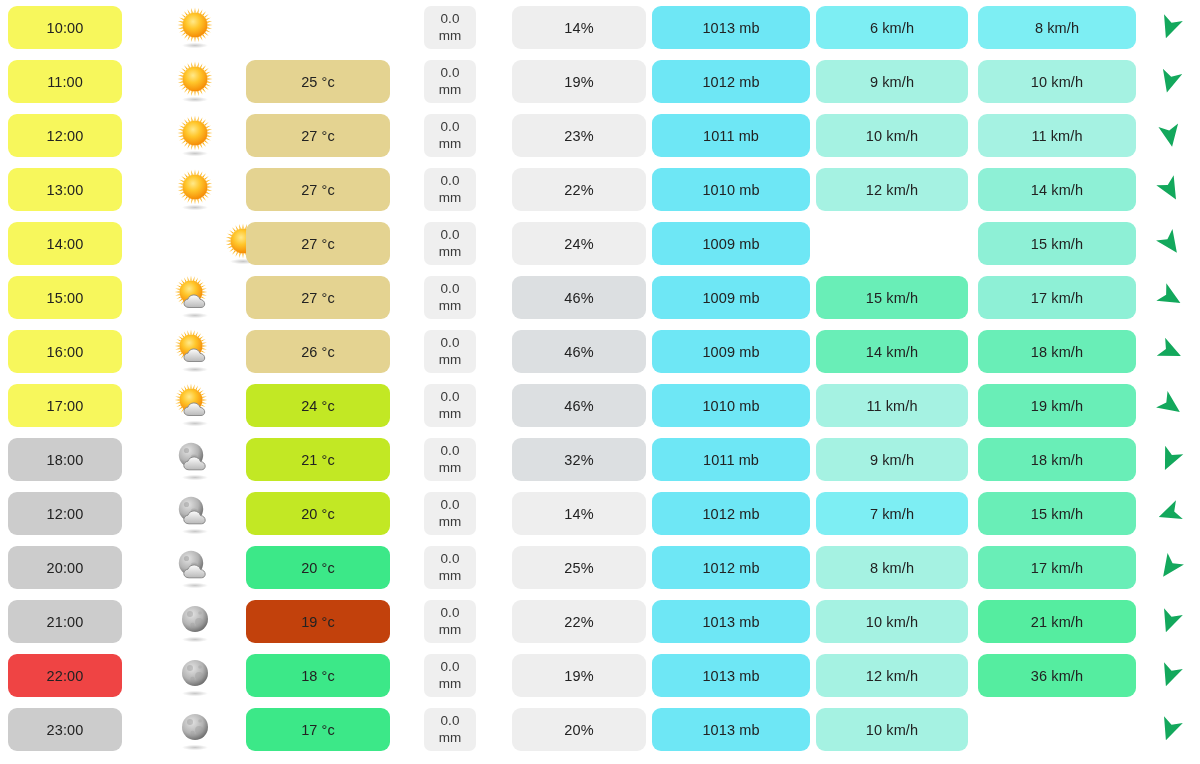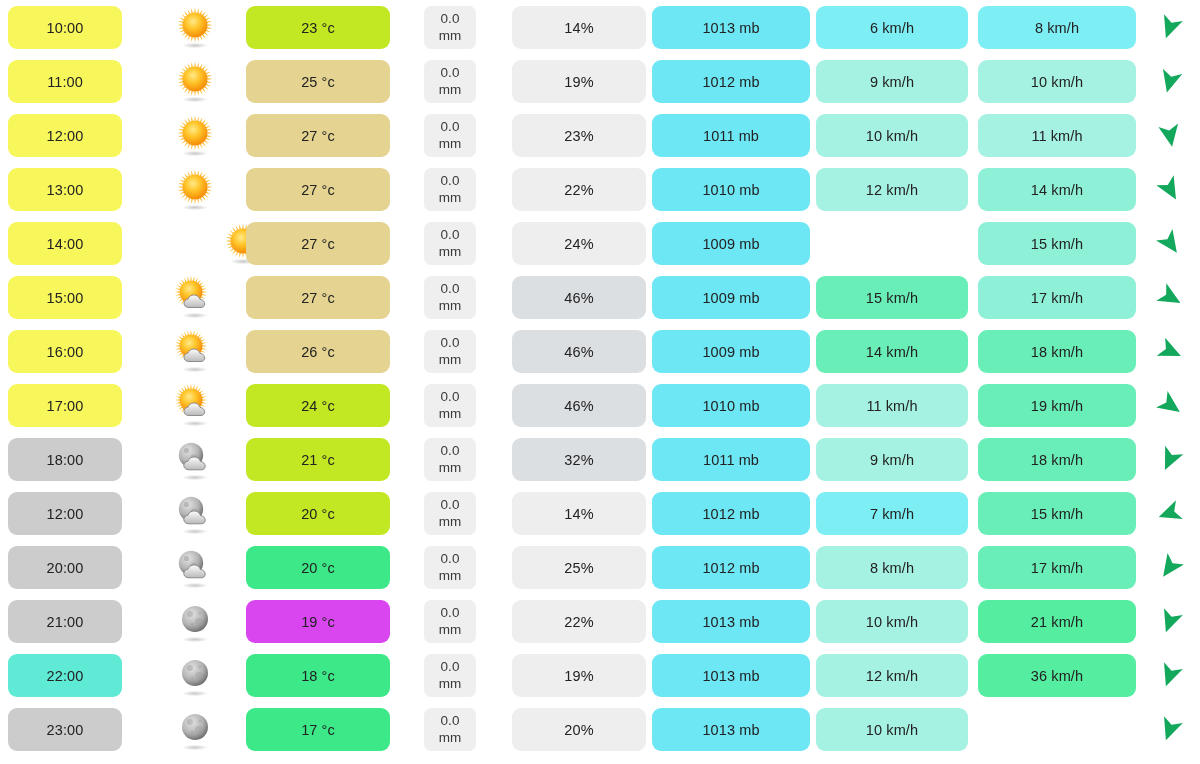--- a/index.html
+++ b/index.html
@@ -115,23 +115,20 @@
           <polygon fill="#fcb215" points="28.107380631962847,8.678922657818113 29.8941163442355,3.938761536818088 29.447230764963447,8.984734707336273"></polygon>
           <polygon fill="#fcb215" points="30.79624183722225,9.456774097381661 33.592965434557264,5.2330448117076624 32.03444954715118,10.053063503295231"></polygon>
           <polygon fill="#fcb215" points="33.244599449401555,10.813451084016203 36.911071532527835,7.317949056809477 34.319075831377866,11.670317405624953"></polygon>
           <polygon fill="#fcb215" points="35.32968259437504,12.68092416862213 39.68205094319052,10.08892846747216 36.18654891598379,13.755400550598441"></polygon>
           <polygon fill="#fcb215" points="36.946936496704765,14.965550452848811 41.76695518829233,13.407034565442729 37.54322590261833,16.203758162777746"></polygon>
           <polygon fill="#fcb215" points="38.01526529266373,17.55276923503655 43.06123846318191,17.105883655764494 38.32107734218189,18.892619368037145"></polygon>
           <circle cx="26" cy="21" r="12.5" fill="url(#sg0)"></circle>
         </svg>
     </div>
 
-    <div class="pill c-temp" style="background:#c2e824">
-      <span>23 °c</span>
-    </div>
 
     <div class="pill c-precip" style="background:#efefef">
       <span>0.0</span>
       <span>mm</span>
     </div>
 
     <div class="pill c-hum" style="background:#eeeeee">
       <span>14%</span>
     </div>
 
@@ -1023,21 +1020,21 @@
   </defs>
           <ellipse cx="26" cy="41.5" rx="13" ry="2.7" fill="url(#shg11)"></ellipse>
           <circle cx="26" cy="21" r="13" fill="url(#mg11)"></circle>
           <circle cx="21" cy="16" r="3" fill="#9d9d9d" opacity=".5"></circle>
           <circle cx="30" cy="24" r="4" fill="#9d9d9d" opacity=".42"></circle>
           <circle cx="23.5" cy="27" r="2.2" fill="#9d9d9d" opacity=".4"></circle>
           <circle cx="31" cy="15" r="1.8" fill="#a5a5a5" opacity=".45"></circle>
         </svg>
     </div>
 
-    <div class="pill c-temp" style="background:#d946ef">
+    <div class="pill c-temp" style="background:#c2410c">
       <span>19 °c</span>
     </div>
 
     <div class="pill c-precip" style="background:#efefef">
       <span>0.0</span>
       <span>mm</span>
     </div>
 
     <div class="pill c-hum" style="background:#eeeeee">
       <span>22%</span>
@@ -1055,21 +1052,21 @@
       <span>21 km/h</span>
     </div>
 
     <div class="pill c-dir">
       <svg class="arrow-svg" width="30" height="30" viewBox="0 0 30 30" style="transform:rotate(200deg)">
             <path d="M15 3 L25 25 L15 19.5 L5 25 Z" fill="#13a85c"></path>
           </svg>
     </div>
   </div>
     <div class="row" style="top: 648px;">
-    <div class="pill c-time" style="background:#5eead4">
+    <div class="pill c-time" style="background:#ef4444">
       <span>22:00</span>
     </div>
 
     <div class="pill c-icon wicon">
       <svg width="52" height="46" viewBox="0 0 52 46">
   <defs>
     <radialGradient id="sg12" cx="42%" cy="36%" r="64%">
       <stop offset="0%" stop-color="#ffe98a"></stop>
       <stop offset="45%" stop-color="#ffc62b"></stop>
       <stop offset="100%" stop-color="#f58b05"></stop>

